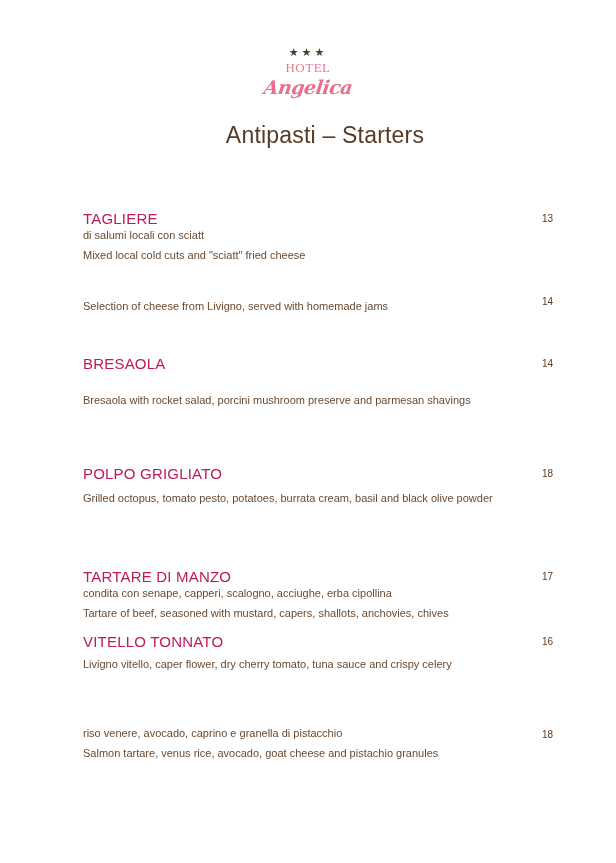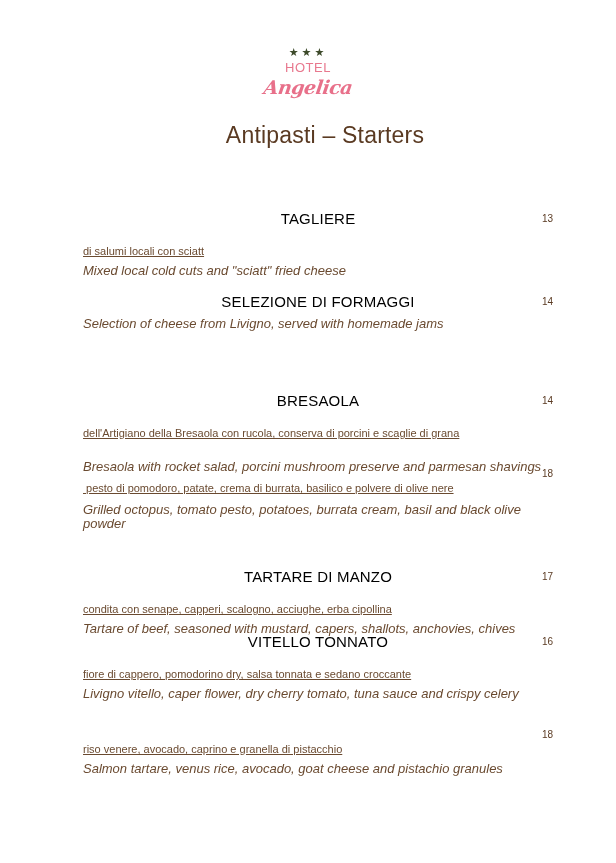--- a/index.html
+++ b/index.html
@@ -1,25 +1,25 @@
 <!DOCTYPE html>
 <html><head>
   <meta charset="utf-8">
   <style>
     html, body { margin: 0; padding: 0; background: #ffffff; }
     body { width: 616px; height: 863px; position: relative; overflow: hidden; font-family: "Liberation Sans", "DejaVu Sans", sans-serif; color: #5a3a22; }
     .logo { position: absolute; left: 0; width: 616px; top: 46px; text-align: center; }
     .stars { font-size: 11px; color: #3d4a2a; letter-spacing: 3px; line-height: 12px; }
-    .hotel { font-family: Liberation Sans, sans-serif; font-size: 13px; color: #e8788e; letter-spacing: 0.5px; line-height: 16px; margin-top: 2px; }
+    .hotel { font-family: Liberation Serif, serif; font-size: 13px; color: #e8788e; letter-spacing: 0.5px; line-height: 16px; margin-top: 2px; }
     .angelica { font-family: "DejaVu Serif", "Liberation Serif", serif; font-style: italic; font-weight: bold; font-size: 19px; color: #e8708a; line-height: 22px; margin-top: 0px; letter-spacing: -0.5px; transform: skewX(-8deg); display: inline-block; }
     .title { position: absolute; left: 0; width: 650px; top: 122px; text-align: center; font-size: 23px; color: #5a3a22; letter-spacing: 0.2px; }
     .item { position: absolute; left: 83px; width: 470px; }
-    .name { font-size: 15px; line-height: 18px; color: #000000; letter-spacing: 0.2px; text-align: center; }
-    .it { font-size: 11px; line-height: 14px; color: #6a4a30; margin-top: 16px; text-decoration: underline; }
-    .en { font-size: 13px; line-height: 14px; color: #6a4a30; font-style: italic; margin-top: 6px; }
+    .name { font-size: 15px; line-height: 18px; color: #be185d; letter-spacing: 0.2px; }
+    .it { font-size: 11px; line-height: 14px; color: #6a4a30; margin-top: 0px; }
+    .en { font-size: 11px; line-height: 14px; color: #6a4a30; margin-top: 6px; }
     .price { position: absolute; right: 0; top: 0; font-size: 10px; color: #5a3a22; line-height: 18px; }
   </style>
 </head>
 <body>
 
 <div class="logo">
   <div class="stars">★★★</div>
   <div class="hotel">HOTEL</div>
   <div class="angelica">Angelica</div>
 </div>
@@ -27,48 +27,45 @@
 <div class="title">Antipasti – Starters</div>
 
 <div class="item" style="top:210px">
   <div class="name">TAGLIERE</div>
   <div class="it">di salumi locali con sciatt</div>
   <div class="en">Mixed local cold cuts and "sciatt" fried cheese</div>
   <div class="price">13</div>
 </div>
 
 <div class="item" style="top:293px">
-  <div class="name">SELEZIONE DI FORMAGGI</div>
   <div class="en">Selection of cheese from Livigno, served with homemade jams</div>
   <div class="price">14</div>
 </div>
 
-<div class="item" style="top:392px">
+<div class="item" style="top:355px">
   <div class="name">BRESAOLA</div>
-  <div class="it">dell'Artigiano della Bresaola con rucola, conserva di porcini e scaglie di grana</div>
   <div class="en" style="margin-top:20px">Bresaola with rocket salad, porcini mushroom preserve and parmesan shavings</div>
   <div class="price">14</div>
 </div>
 
 <div class="item" style="top:465px">
-  <div class="it" style="white-space:pre"> pesto di pomodoro, patate, crema di burrata, basilico e polvere di olive nere</div>
+  <div class="name">POLPO GRIGLIATO</div>
   <div class="en" style="margin-top:8px">Grilled octopus, tomato pesto, potatoes, burrata cream, basil and black olive powder</div>
   <div class="price">18</div>
 </div>
 
 <div class="item" style="top:568px">
   <div class="name">TARTARE DI MANZO</div>
   <div class="it">condita con senape, capperi, scalogno, acciughe, erba cipollina</div>
   <div class="en">Tartare of beef, seasoned with mustard, capers, shallots, anchovies, chives</div>
   <div class="price">17</div>
 </div>
 
 <div class="item" style="top:633px">
   <div class="name">VITELLO TONNATO</div>
-  <div class="it">fiore di cappero, pomodorino dry, salsa tonnata e sedano croccante</div>
   <div class="en">Livigno vitello, caper flower, dry cherry tomato, tuna sauce and crispy celery</div>
   <div class="price">16</div>
 </div>
 
 <div class="item" style="top:726px">
   <div class="it">riso venere, avocado, caprino e granella di pistacchio</div>
   <div class="en">Salmon tartare, venus rice, avocado, goat cheese and pistachio granules</div>
   <div class="price">18</div>
 </div>
 

